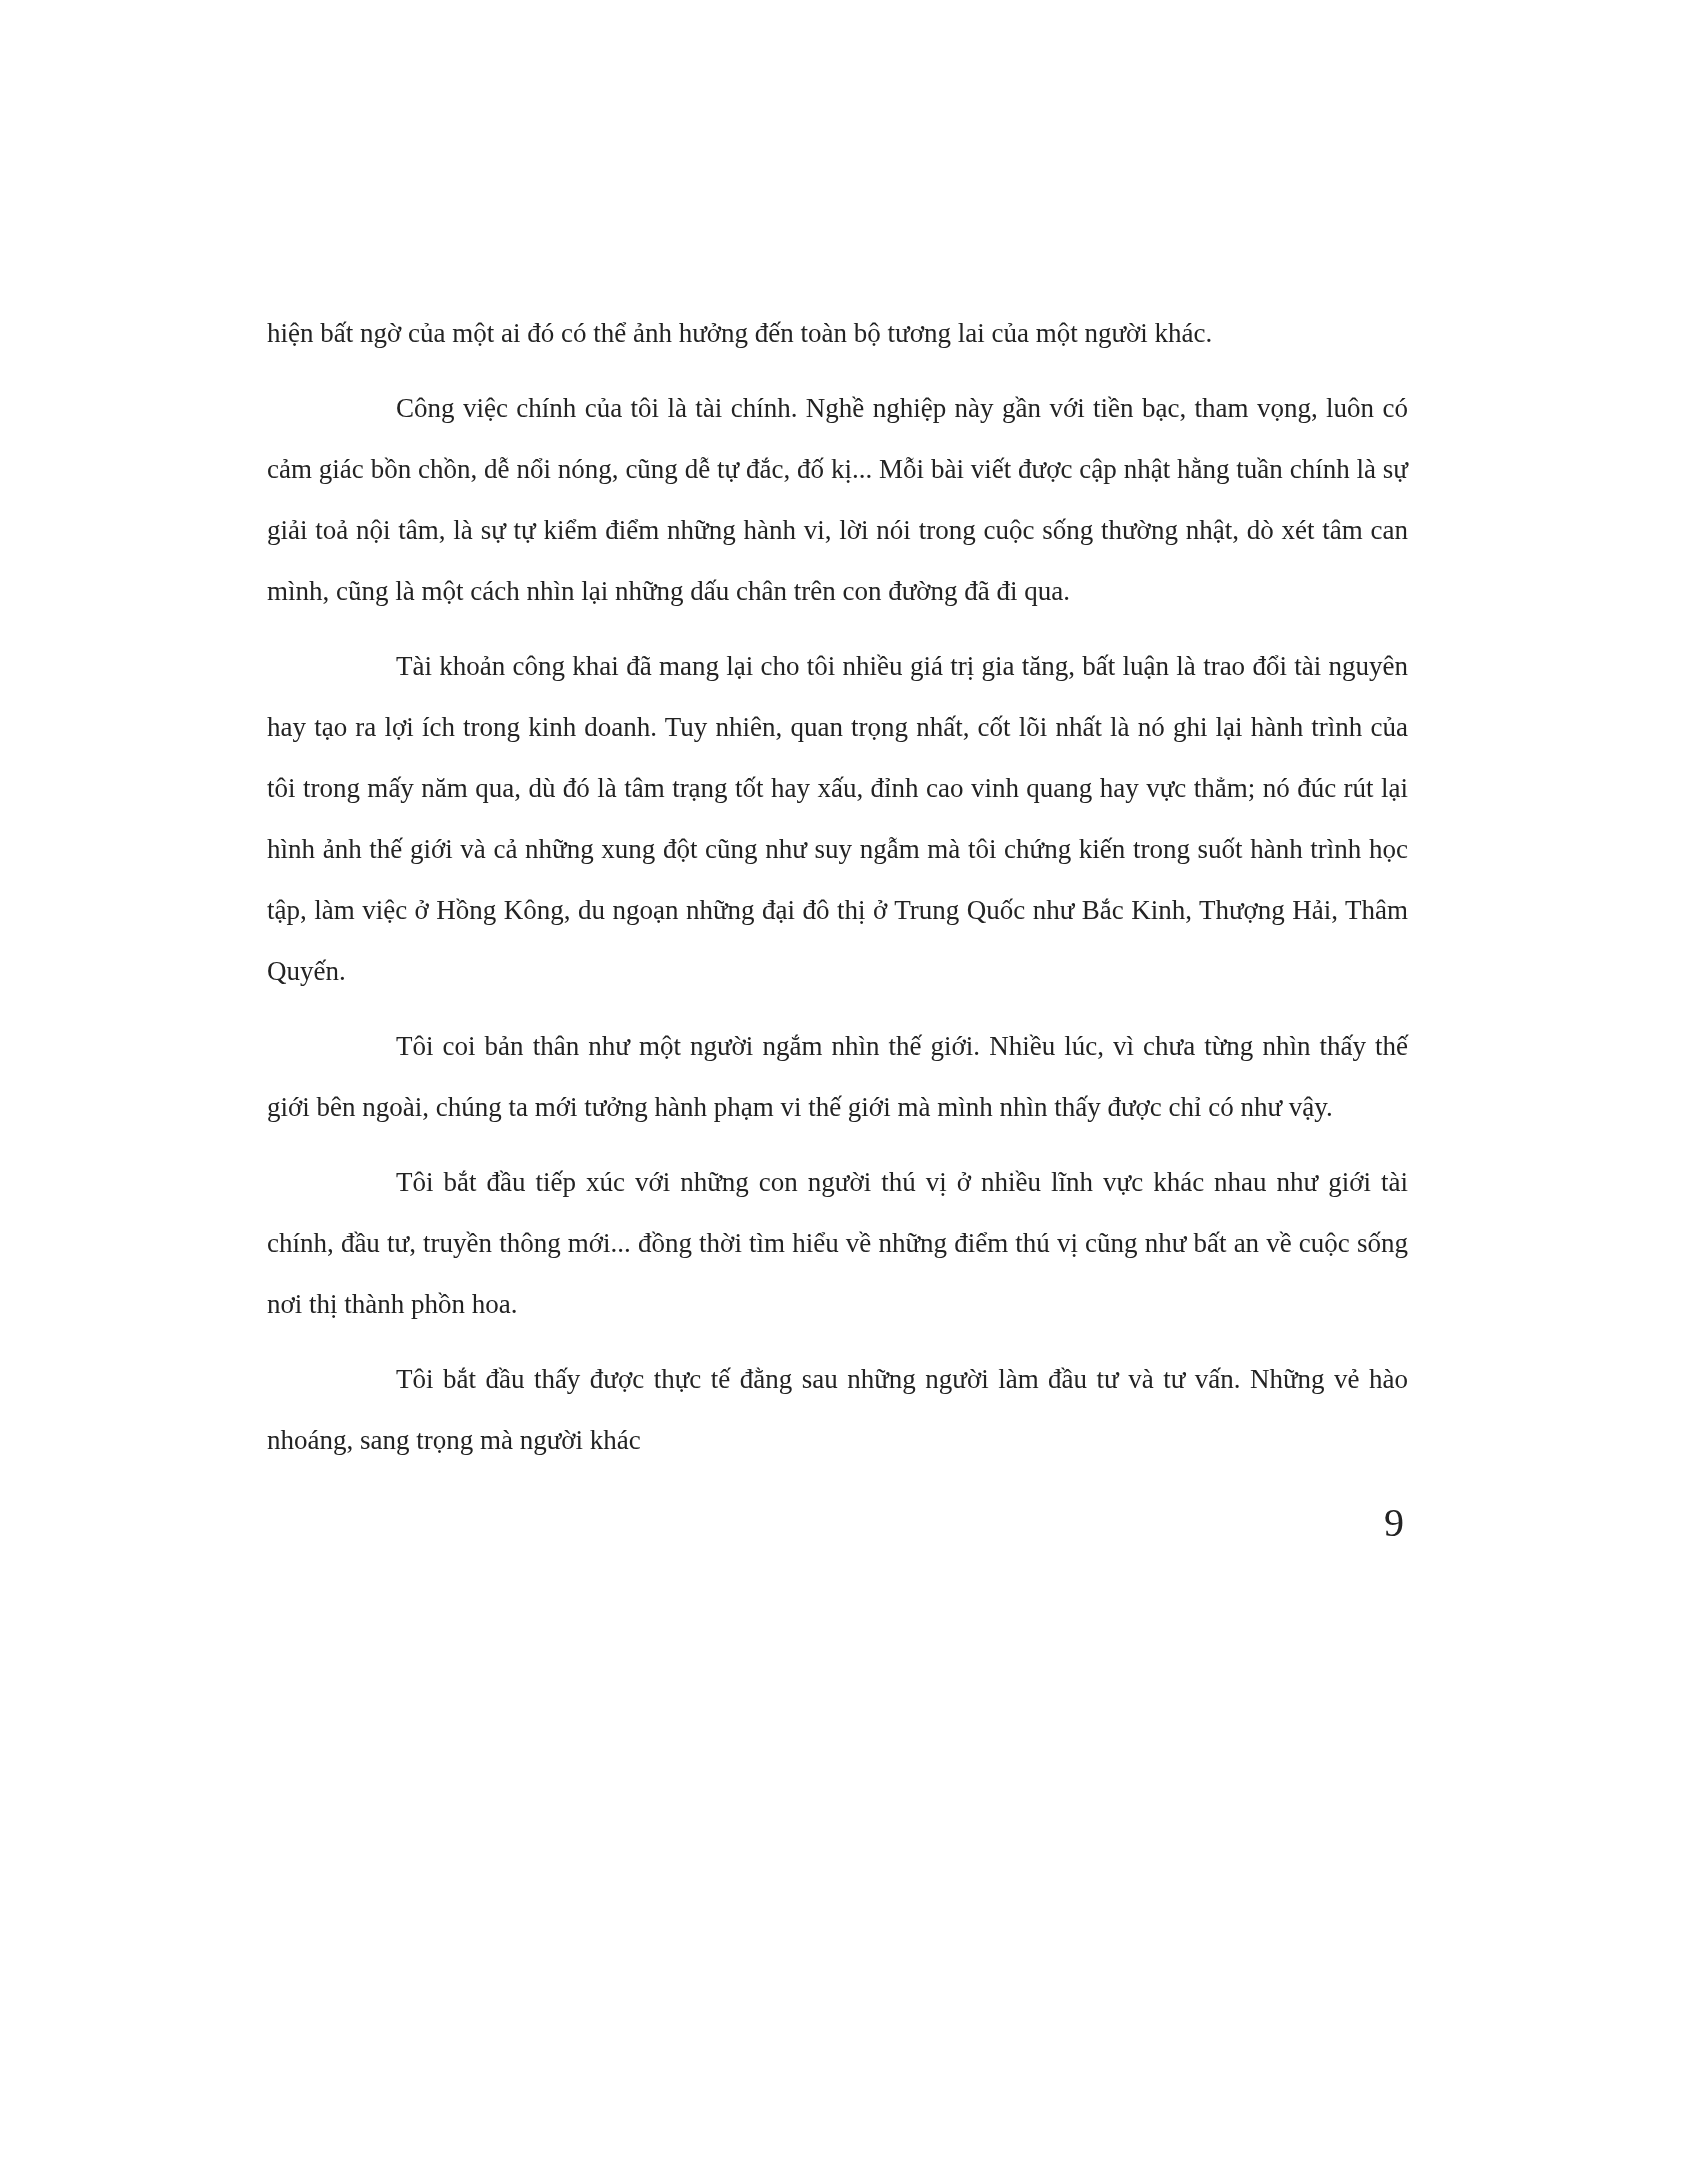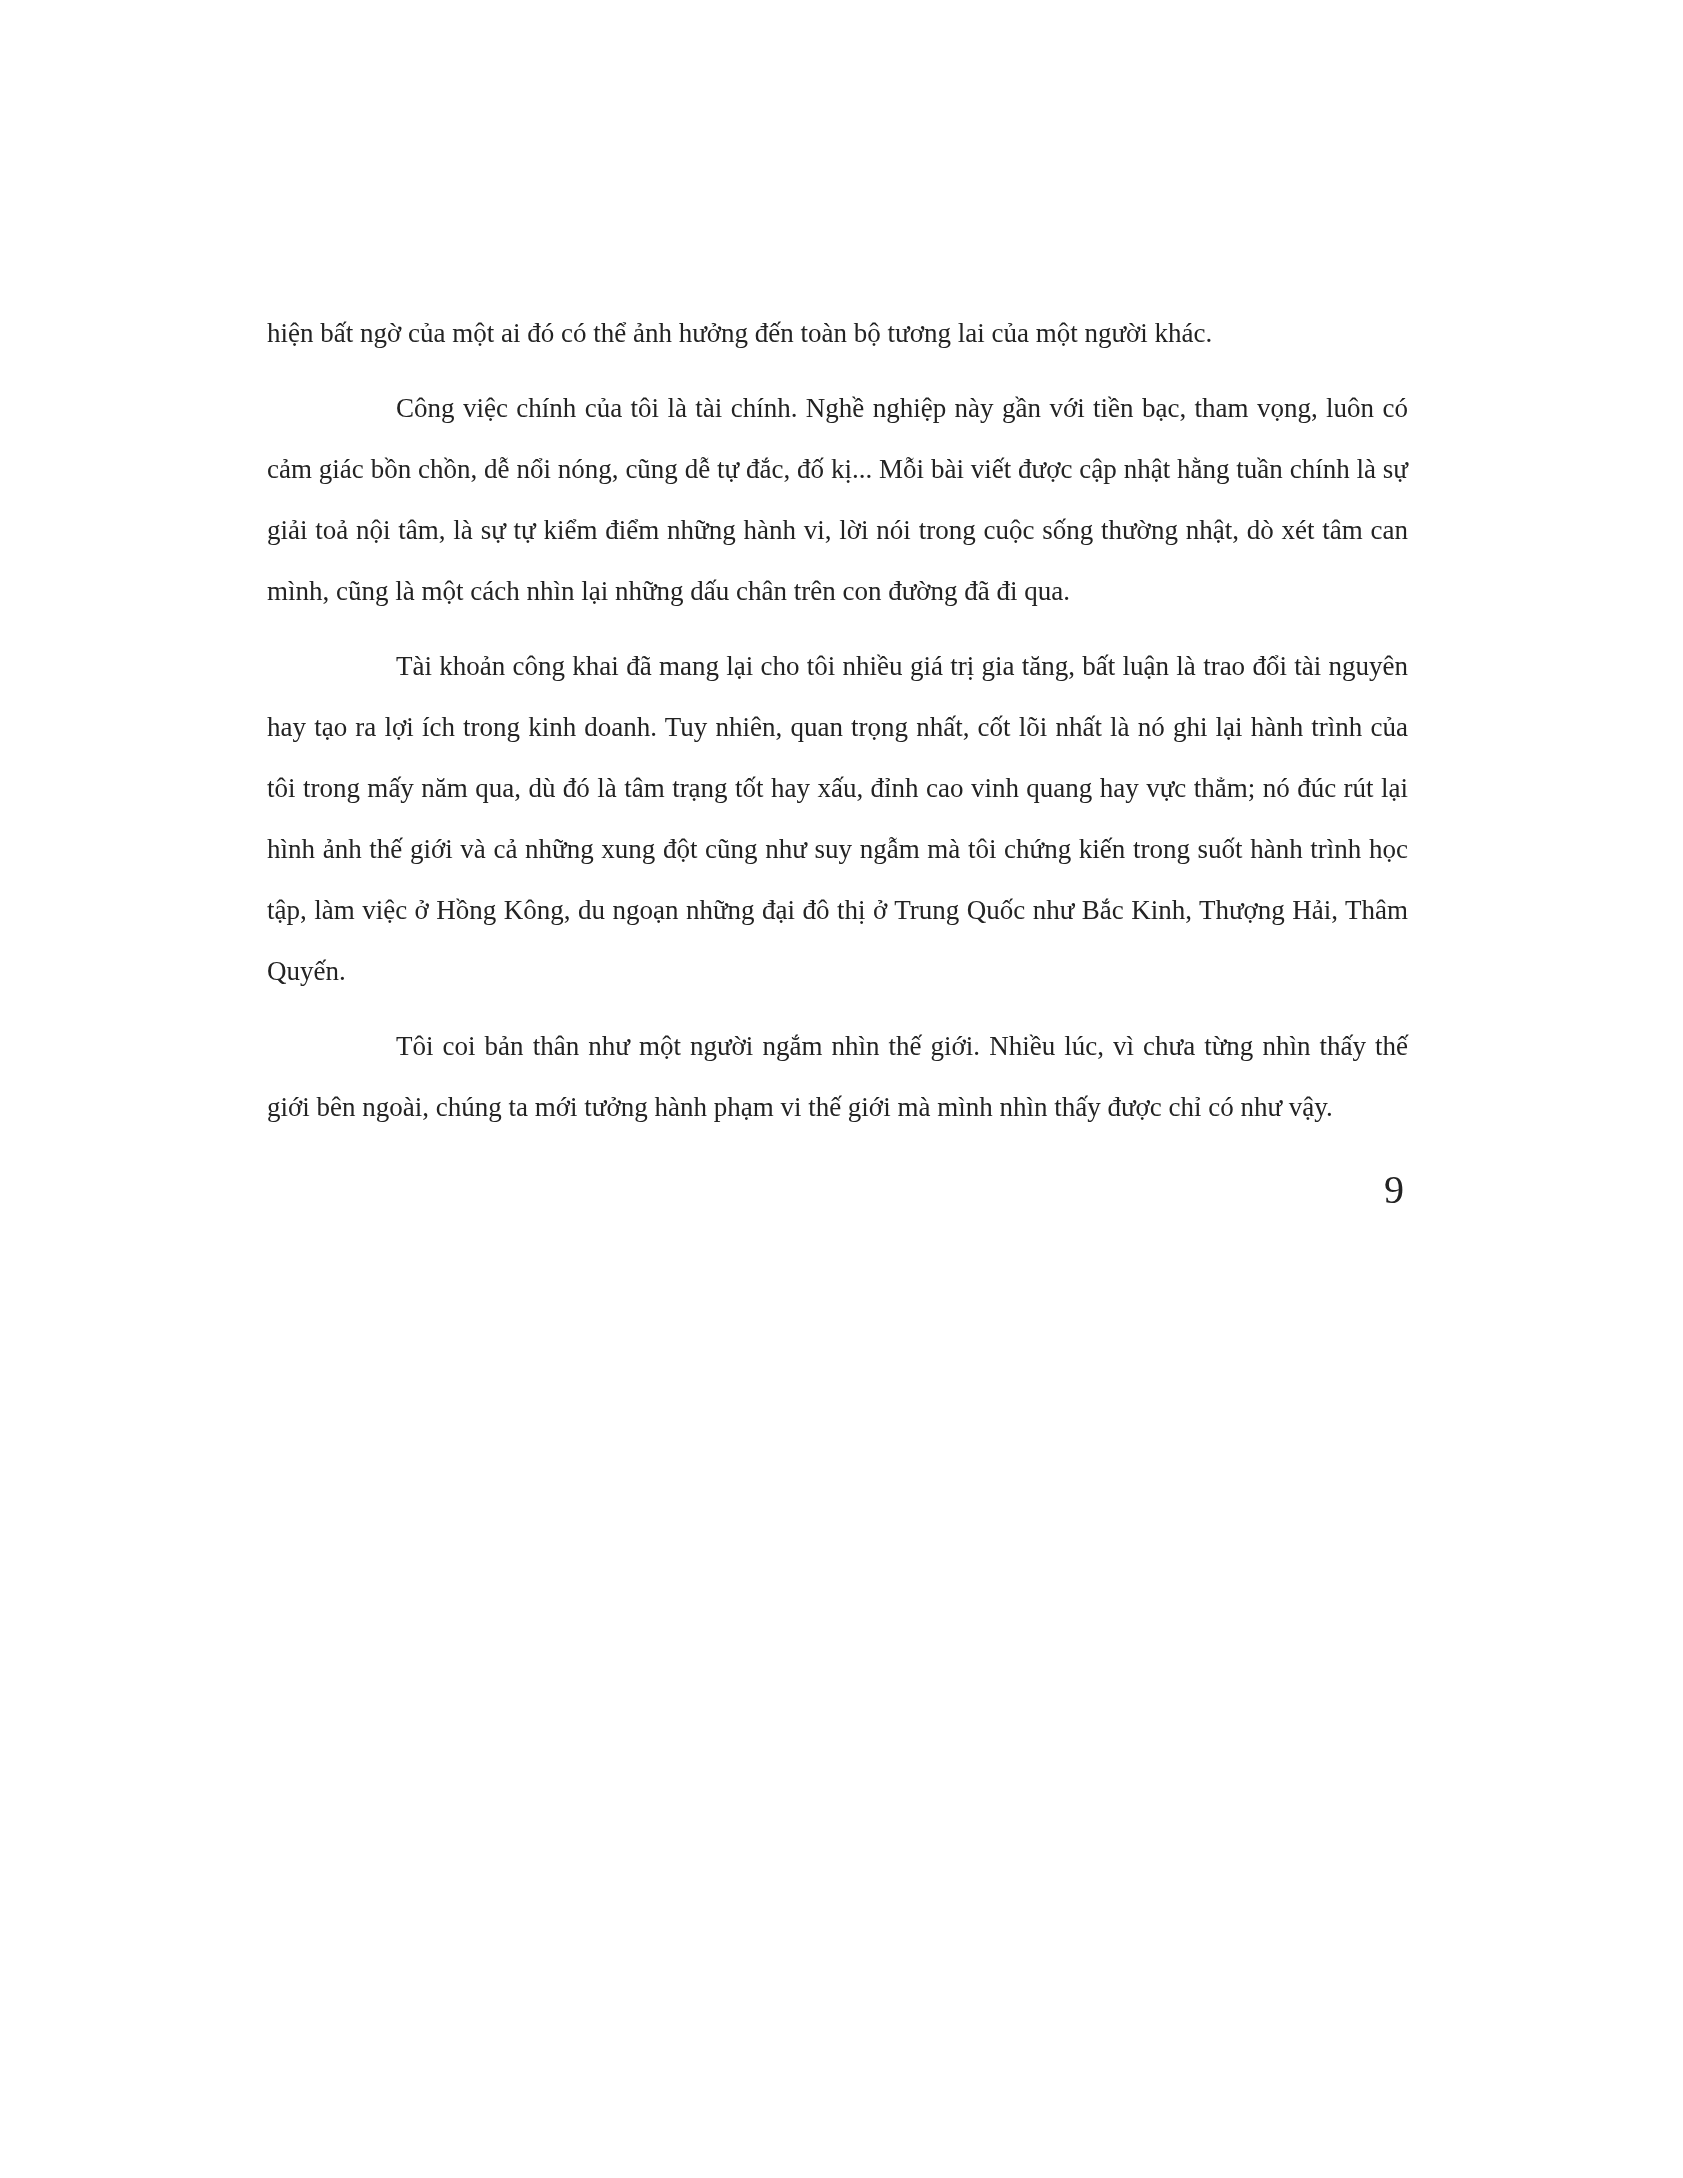--- a/index.html
+++ b/index.html
@@ -38,15 +38,17 @@
     }
   </style>
 </head>
 <body>
 
 <div class="text-block">
   <p class="para">hiện bất ngờ của một ai đó có thể ảnh hưởng đến toàn bộ tương lai của một người khác.</p>
   <p class="para indent">Công việc chính của tôi là tài chính. Nghề nghiệp này gần với tiền bạc, tham vọng, luôn có cảm giác bồn chồn, dễ nổi nóng, cũng dễ tự đắc, đố kị... Mỗi bài viết được cập nhật hằng tuần chính là sự giải toả nội tâm, là sự tự kiểm điểm những hành vi, lời nói trong cuộc sống thường nhật, dò xét tâm can mình, cũng là một cách nhìn lại những dấu chân trên con đường đã đi qua.</p>
   <p class="para indent">Tài khoản công khai đã mang lại cho tôi nhiều giá trị gia tăng, bất luận là trao đổi tài nguyên hay tạo ra lợi ích trong kinh doanh. Tuy nhiên, quan trọng nhất, cốt lõi nhất là nó ghi lại hành trình của tôi trong mấy năm qua, dù đó là tâm trạng tốt hay xấu, đỉnh cao vinh quang hay vực thẳm; nó đúc rút lại hình ảnh thế giới và cả những xung đột cũng như suy ngẫm mà tôi chứng kiến trong suốt hành trình học tập, làm việc ở Hồng Kông, du ngoạn những đại đô thị ở Trung Quốc như Bắc Kinh, Thượng Hải, Thâm Quyến.</p>
   <p class="para indent">Tôi coi bản thân như một người ngắm nhìn thế giới. Nhiều lúc, vì chưa từng nhìn thấy thế giới bên ngoài, chúng ta mới tưởng hành phạm vi thế giới mà mình nhìn thấy được chỉ có như vậy.</p>
+  <p class="para indent">Tôi bắt đầu tiếp xúc với những con người thú vị ở nhiều lĩnh vực khác nhau như giới tài chính, đầu tư, truyền thông mới... đồng thời tìm hiểu về những điểm thú vị cũng như bất an về cuộc sống nơi thị thành phồn hoa.</p>
+  <p class="para indent">Tôi bắt đầu thấy được thực tế đằng sau những người làm đầu tư và tư vấn. Những vẻ hào nhoáng, sang trọng mà người khác</p>
   <div class="page-number">9</div>
 </div>
 
 
 </body></html>

